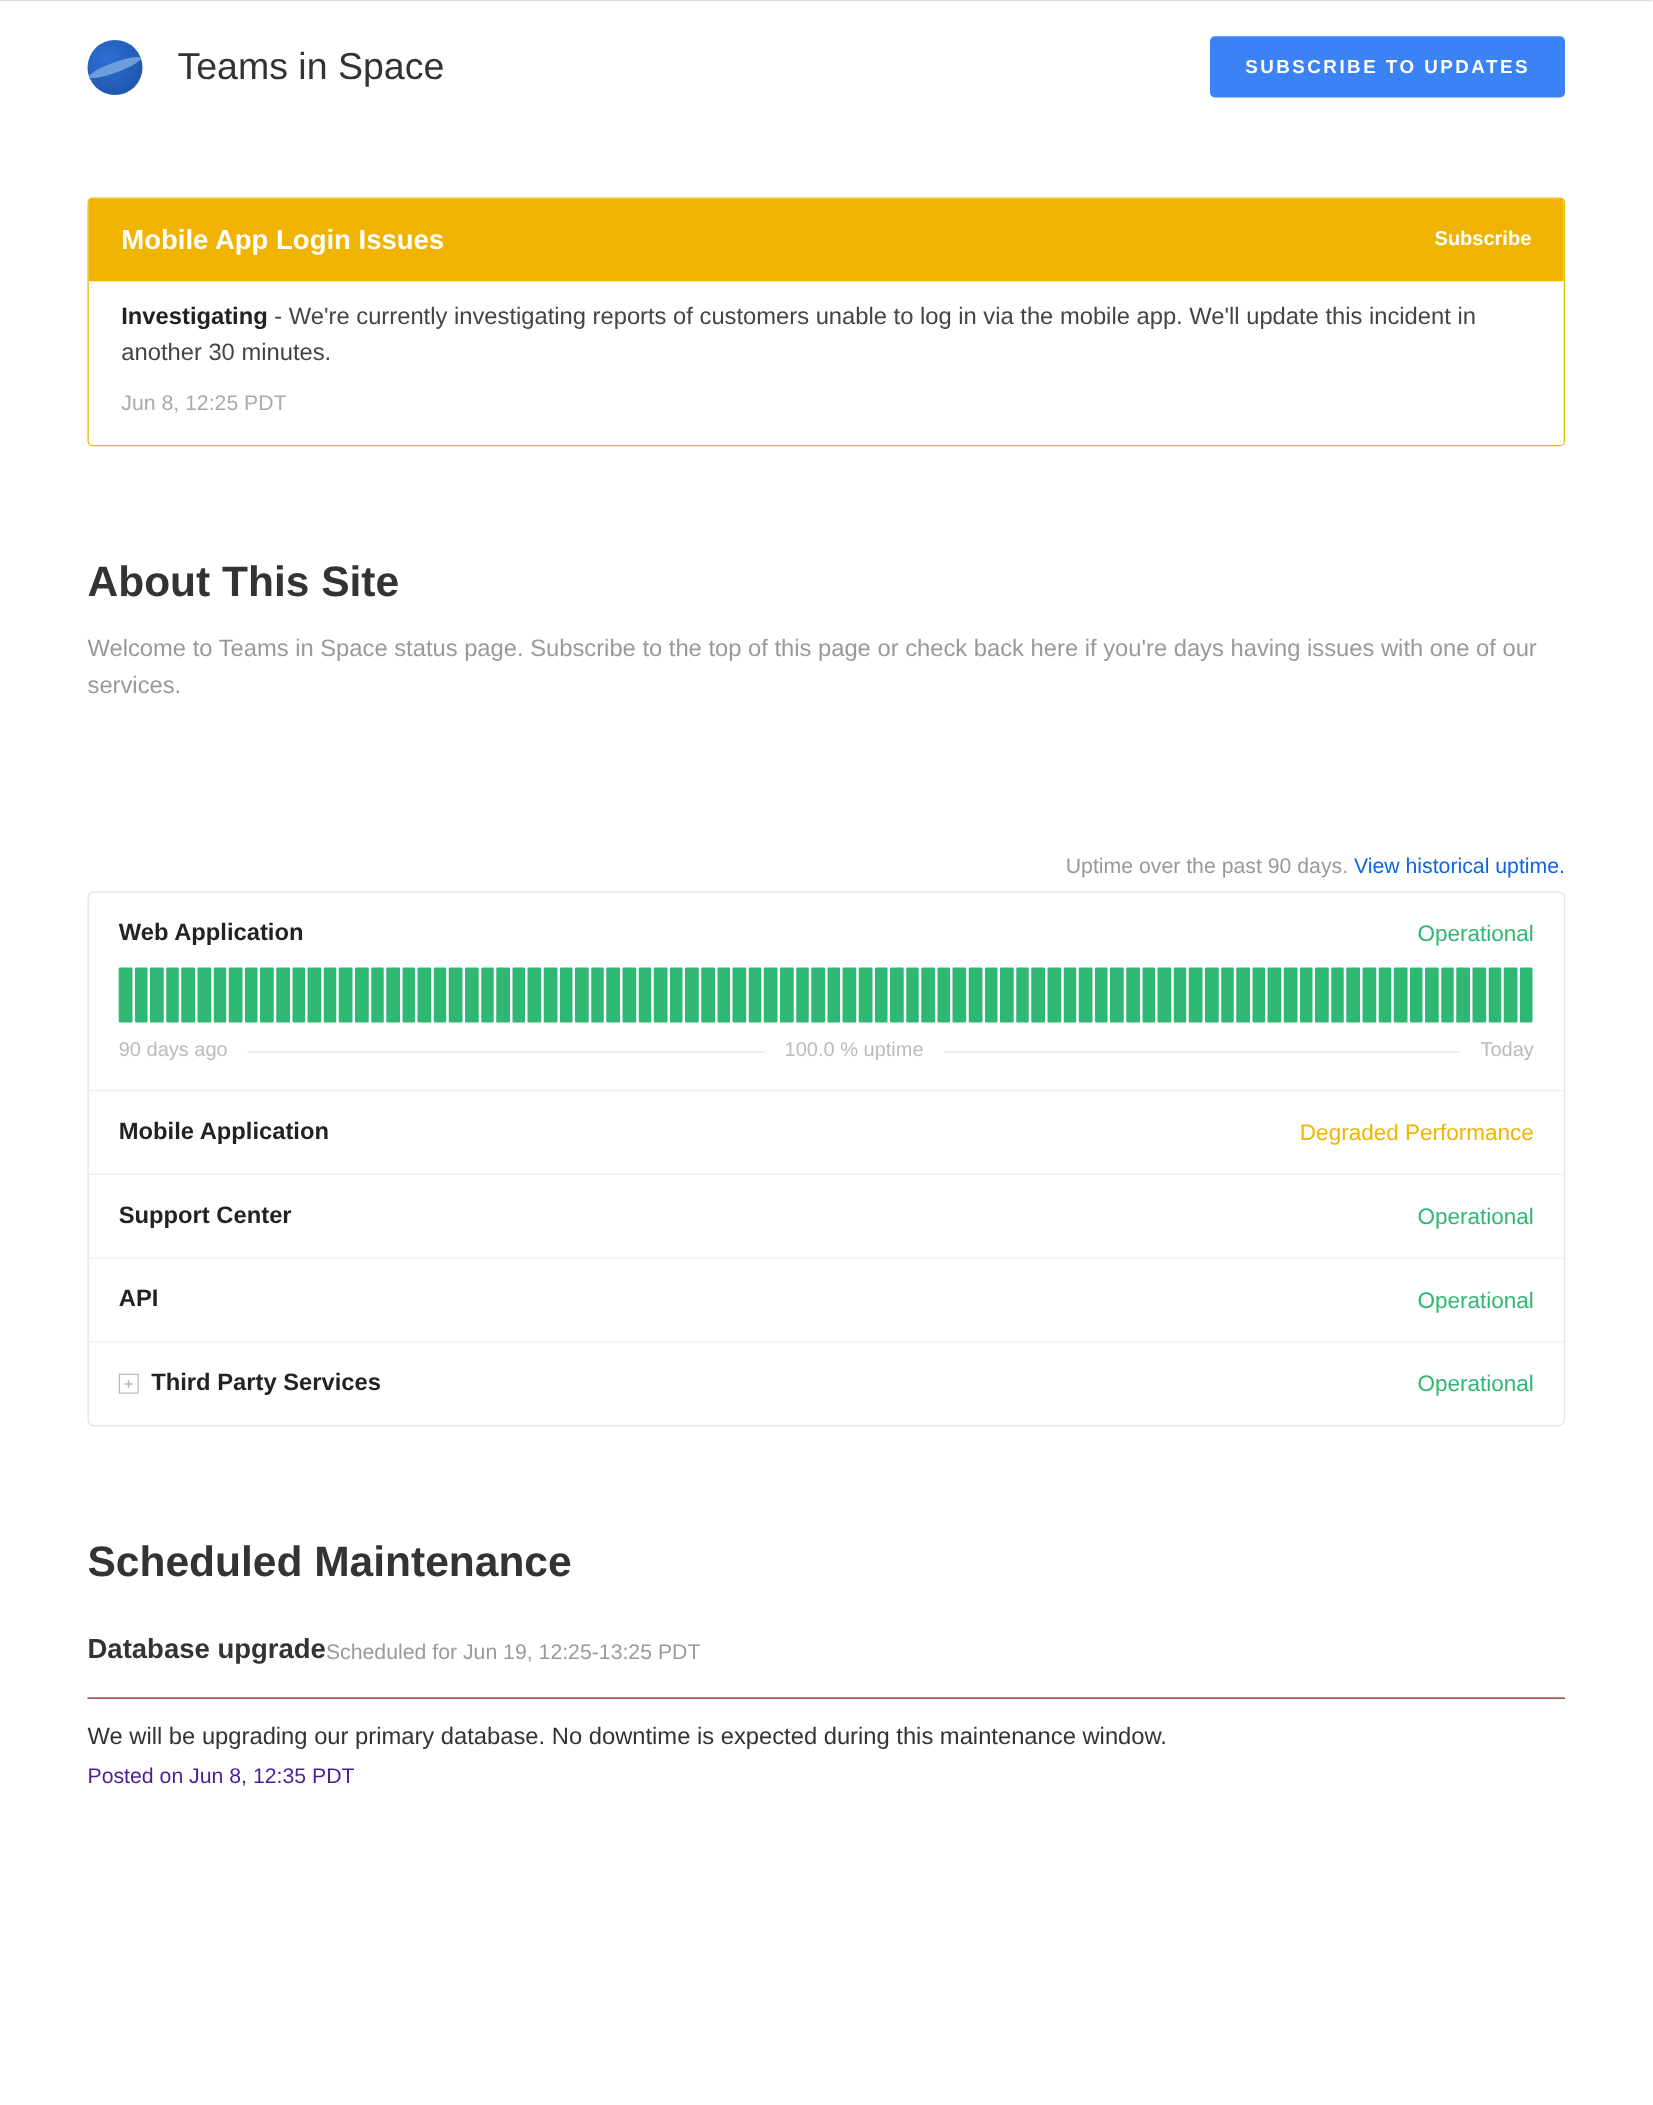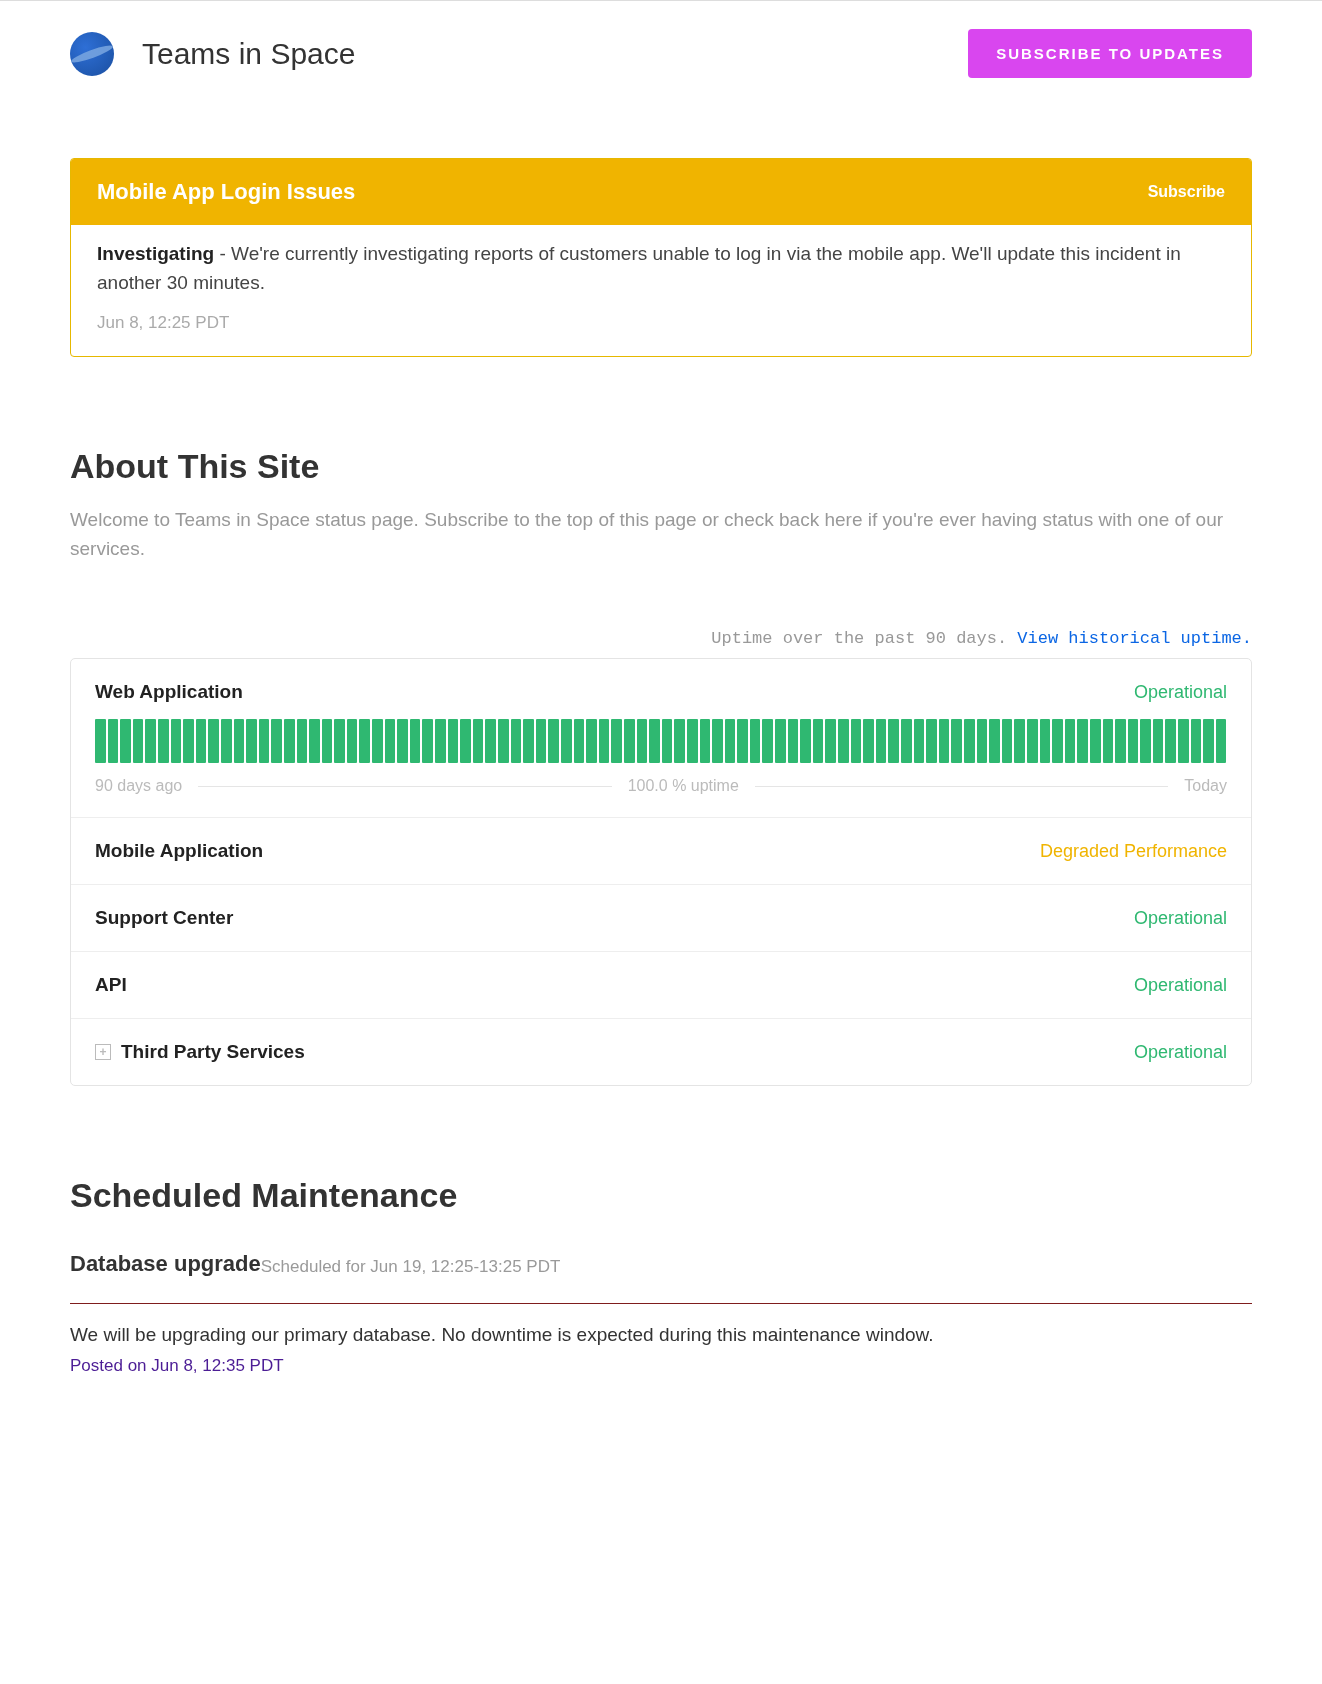--- a/index.html
+++ b/index.html
@@ -45,21 +45,21 @@
   border-radius: 50%;
   transform: rotate(-20deg);
   opacity: 0.85;
 }
 .brand-name {
   font-size: 30px;
   font-weight: 500;
   color: #333;
 }
 .subscribe-btn {
-  background: #d946ef;
+  background: #3b82f6;
   color: #fff;
   border: none;
   padding: 16px 28px;
   font-size: 15px;
   font-weight: 700;
   letter-spacing: 2px;
   text-transform: uppercase;
   border-radius: 4px;
   cursor: pointer;
 }
@@ -108,22 +108,21 @@
 .about-text {
   margin-top: 20px;
   font-size: 19px;
   line-height: 1.5;
   color: #999;
 }
 .uptime-note {
   text-align: right;
   font-size: 17px;
   color: #999;
-  margin-top: 66px;
-  font-family: Liberation Mono, monospace;
+  margin-top: 120px;
 }
 .uptime-note a {
   color: #0b66e4;
   text-decoration: none;
   cursor: pointer;
 }
 .components {
   border: 1px solid #e4e4e4;
   border-radius: 5px;
   margin-top: 10px;
@@ -238,21 +237,21 @@
       <div class="incident-title">Mobile App Login Issues</div>
       <div class="incident-subscribe">Subscribe</div>
     </div>
     <div class="incident-body">
       <span><strong>Investigating</strong><span> - We're currently investigating reports of customers unable to log in via the mobile app. We'll update this incident in another 30 minutes.</span></span>
       <div class="incident-time">Jun 8, 12:25 PDT</div>
     </div>
   </div>
 
   <h2 class="section-title">About This Site</h2>
-  <p class="about-text">Welcome to Teams in Space status page. Subscribe to the top of this page or check back here if you're ever having status with one of our services.</p>
+  <p class="about-text">Welcome to Teams in Space status page. Subscribe to the top of this page or check back here if you're days having issues with one of our services.</p>
 
   <div class="uptime-note">
     <span>Uptime over the past 90 days. </span><a>View historical uptime.</a>
   </div>
 
   <div class="components" id="components-list">
       <div class="component">
         <div class="component-row">
           <div class="component-name">
             <span>Web Application</span>

